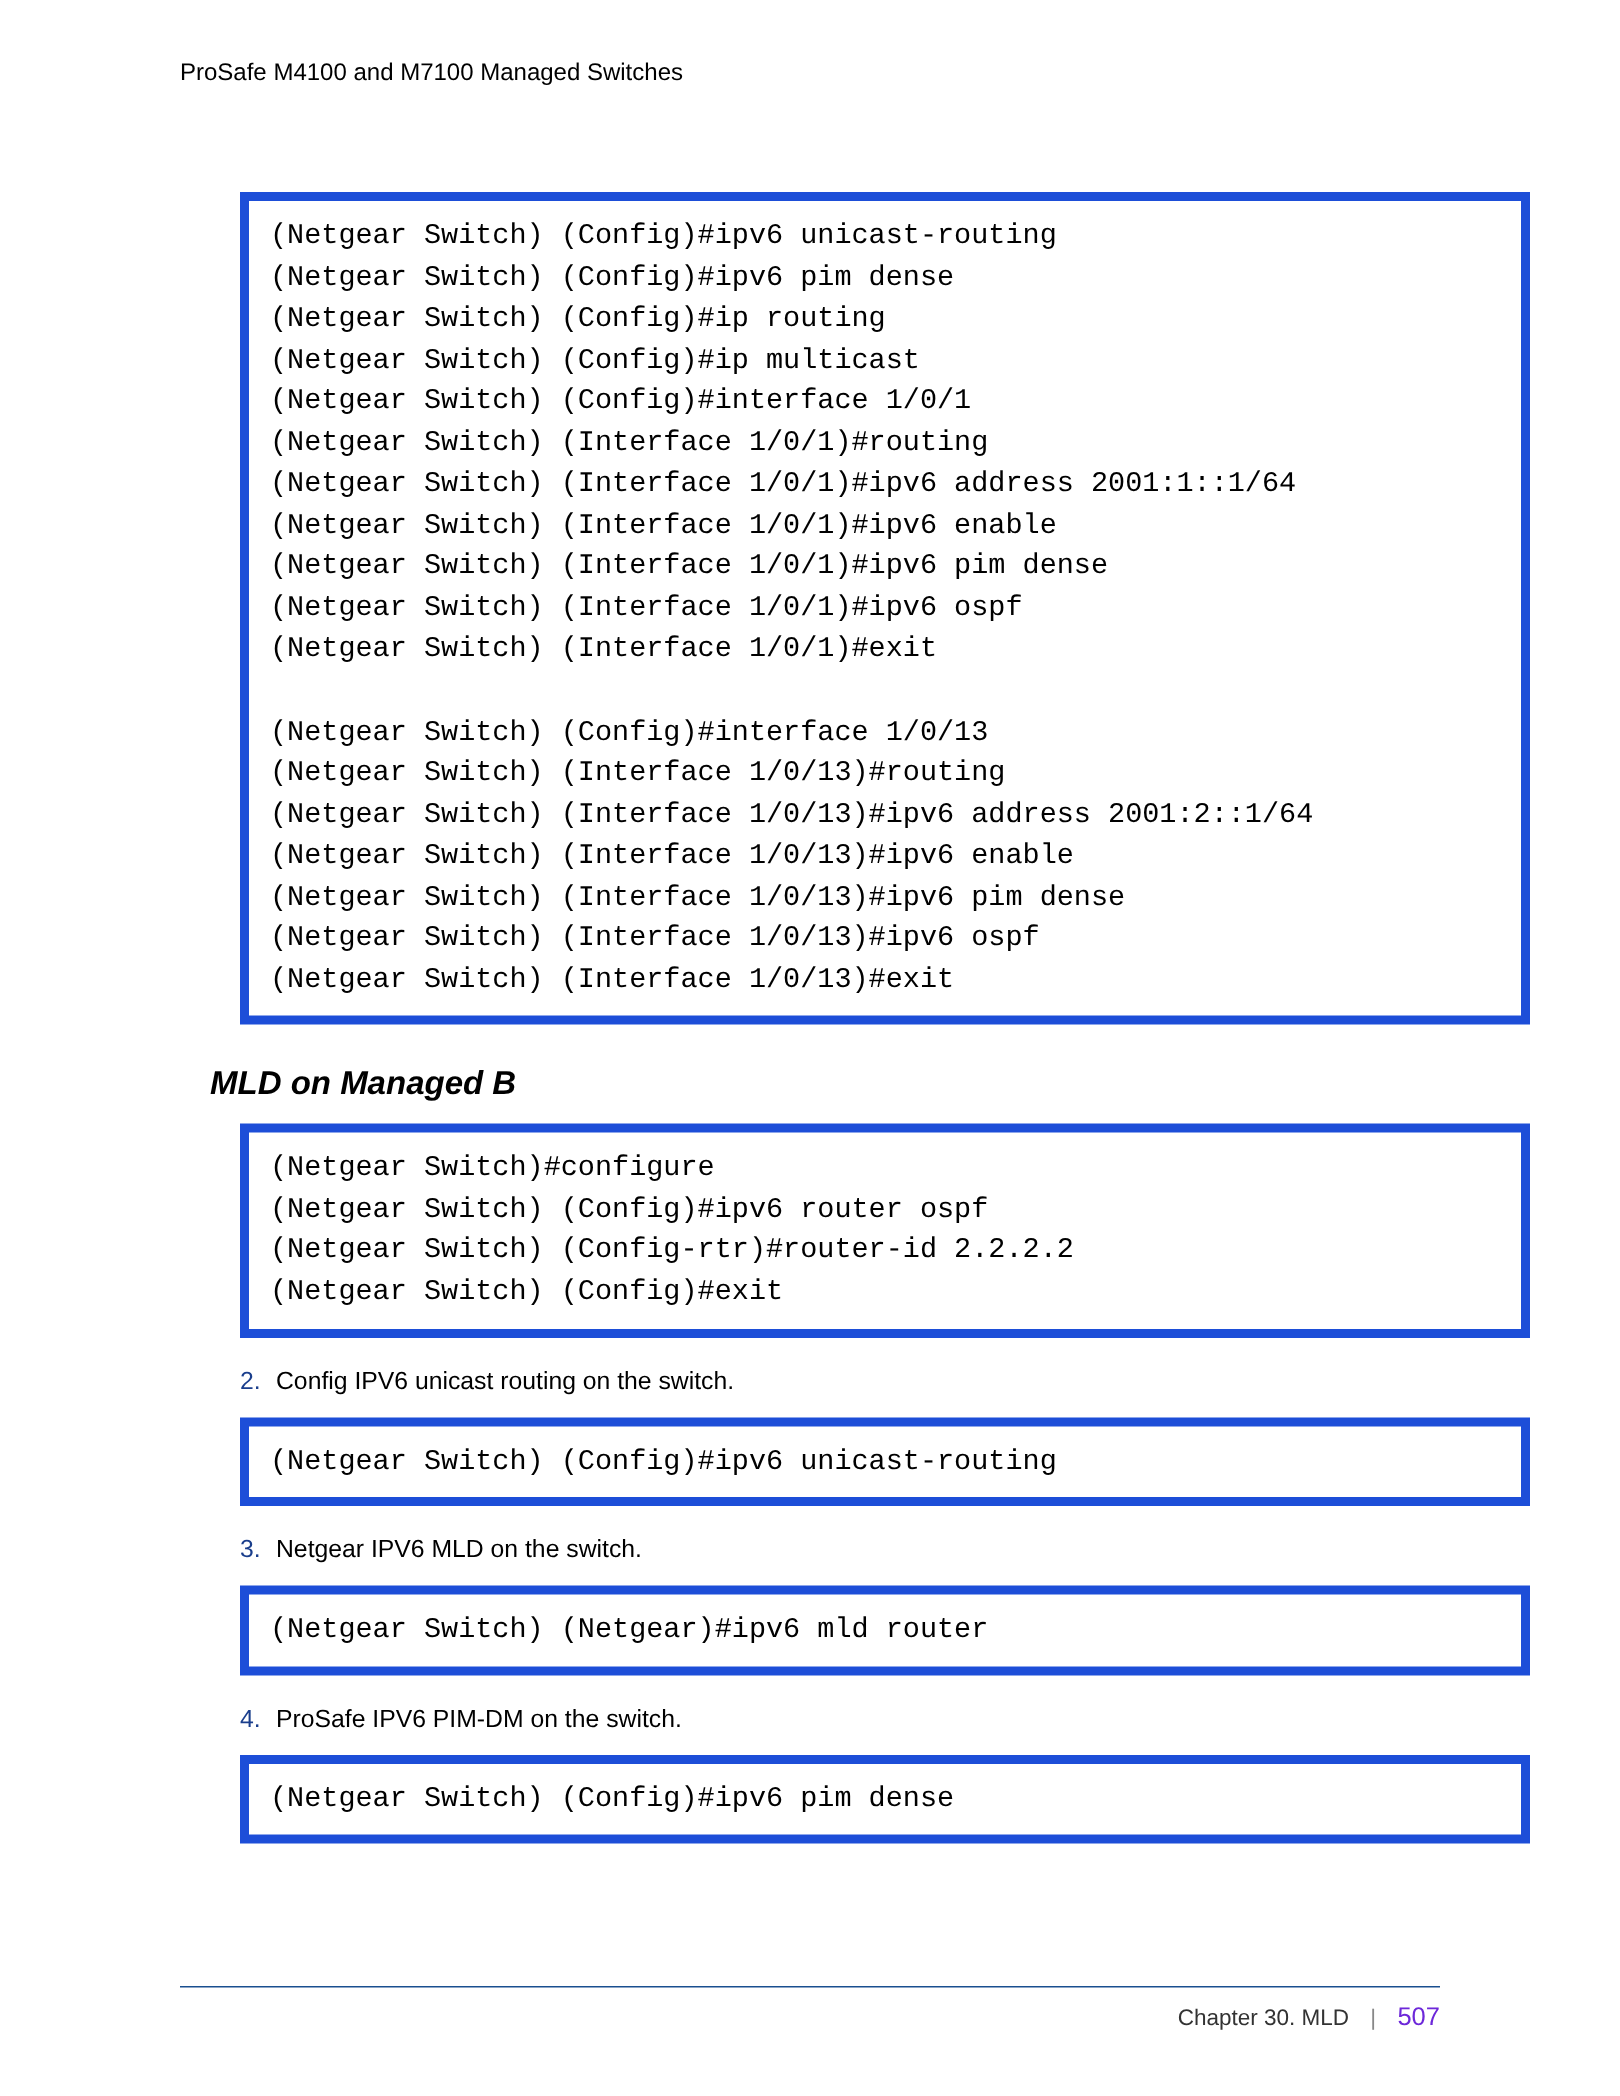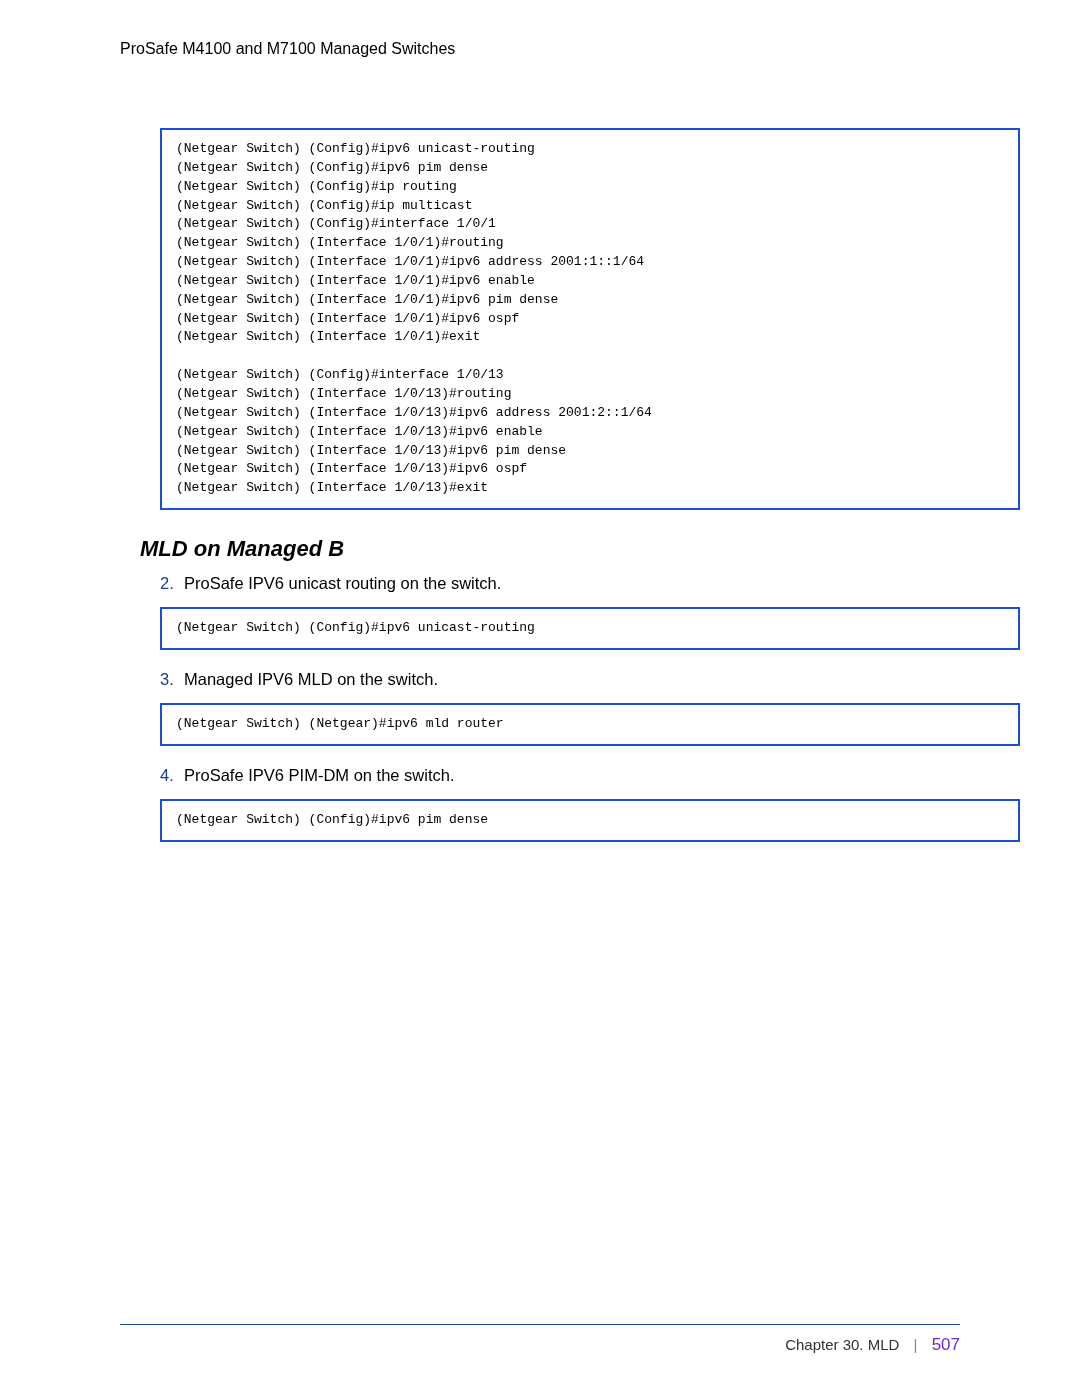--- a/index.html
+++ b/index.html
@@ -16,25 +16,25 @@
     box-sizing: border-box;
     padding: 40px 60px 0 120px;
   }
   .running-header {
     font-size: 16px;
     color: #000;
     margin-bottom: 70px;
     margin-top: 0;
   }
   .code-box {
-    border: 2px solid #1d4ed8;
+    border: 6px solid #1d4ed8;
     padding: 10px 14px;
     margin: 14px 0 20px 40px;
     font-family: "Courier New", Courier, monospace;
-    font-size: 13px;
+    font-size: 19px;
     line-height: 1.45;
     white-space: pre;
     overflow: hidden;
   }
   .section-heading {
     font-style: italic;
     font-weight: 600;
     font-size: 22px;
     margin: 26px 0 8px 20px;
     color: #000;
@@ -96,31 +96,35 @@
 (Netgear Switch) (Config)#interface 1/0/13
 (Netgear Switch) (Interface 1/0/13)#routing
 (Netgear Switch) (Interface 1/0/13)#ipv6 address 2001:2::1/64
 (Netgear Switch) (Interface 1/0/13)#ipv6 enable
 (Netgear Switch) (Interface 1/0/13)#ipv6 pim dense
 (Netgear Switch) (Interface 1/0/13)#ipv6 ospf
 (Netgear Switch) (Interface 1/0/13)#exit</div>
 
   <div class="section-heading">MLD on Managed B</div>
 
+  <div class="code-box">(Netgear Switch)#configure
+(Netgear Switch) (Config)#ipv6 router ospf
+(Netgear Switch) (Config-rtr)#router-id 2.2.2.2
+(Netgear Switch) (Config)#exit</div>
 
   <ol class="steps">
     <li>
-      <span class="num">2.</span><span>ProSafe IPV6 unicast routing on the switch.</span>
+      <span class="num">2.</span><span>Config IPV6 unicast routing on the switch.</span>
     </li>
   </ol>
   <div class="code-box">(Netgear Switch) (Config)#ipv6 unicast-routing</div>
 
   <ol class="steps">
     <li>
-      <span class="num">3.</span><span>Managed IPV6 MLD on the switch.</span>
+      <span class="num">3.</span><span>Netgear IPV6 MLD on the switch.</span>
     </li>
   </ol>
   <div class="code-box">(Netgear Switch) (Netgear)#ipv6 mld router</div>
 
   <ol class="steps">
     <li>
       <span class="num">4.</span><span>ProSafe IPV6 PIM-DM on the switch.</span>
     </li>
   </ol>
   <div class="code-box">(Netgear Switch) (Config)#ipv6 pim dense</div>

